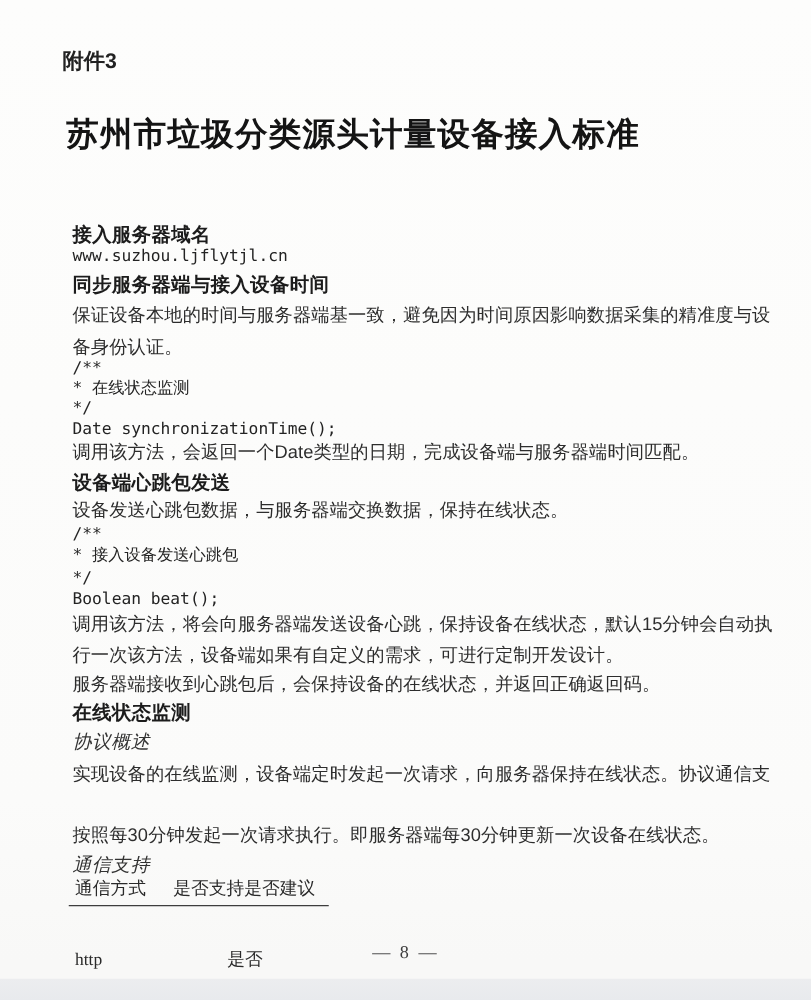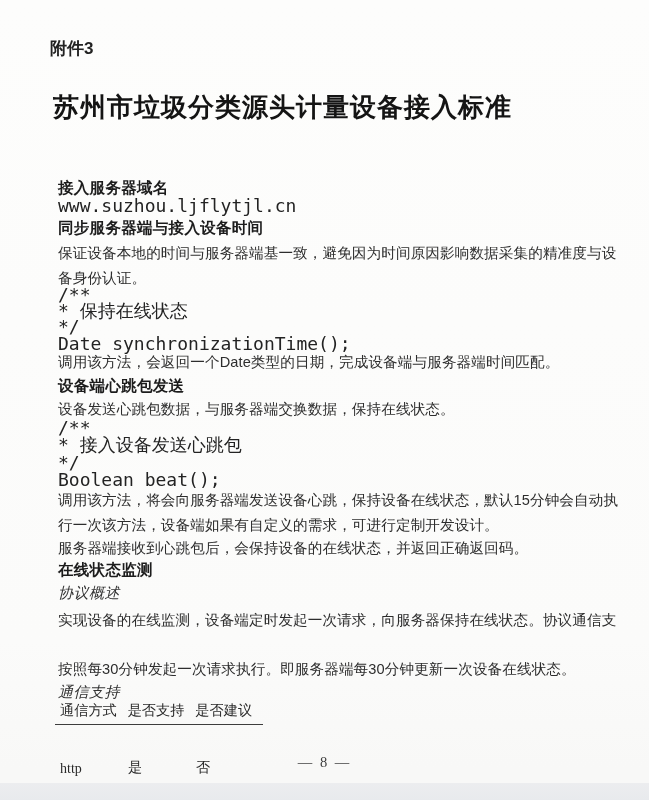--- a/index.html
+++ b/index.html
@@ -35,34 +35,34 @@
   }
 
   .body-t {
     font-size:14.6px; color:#2d2d2d; line-height:25px;
     letter-spacing:0.1px;
   }
   .body-t .ln { height:25px; }
 
   .code {
     font-family:"DejaVu Sans Mono", monospace;
-    font-size:18px; color:#232323; line-height:16.2px;
+    font-size:13px; color:#232323; line-height:16.2px;
   }
   .code2 { line-height:17.3px; }
 
   .sub-it {
     font-style:italic;
     font-size:15px; color:#333;
     letter-spacing:0.5px;
   }
 
   .comm-table { left:55px; font-size:14.2px; color:#2a2a2a; }
   .trow { display:flex; align-items:flex-end; }
   .trow .c1 { width:73px; padding-left:5px; }
-  .trow .c2 { width:68px; }
+  .trow .c2 { width:68px;text-align:right; }
   .trow .c3 { width:68px; }
   .thead { padding-bottom:4px; border-bottom:1.5px solid #3d3d3d; width:208px; }
   .tdata { padding-top:5px; }
   .serif-cell { font-family:"Liberation Serif", serif; font-size:14px;margin-top:31px; }
 
   .page-number {
     position:absolute; left:0; width:649px; text-align:center;
     font-family:"Liberation Serif", serif;
     font-size:14.5px; color:#3d3d3d; letter-spacing:2px;
   }
@@ -84,21 +84,21 @@
   <div class="abs h" style="top:178px">接入服务器域名</div>
   <div class="abs code" style="top:198px">www.suzhou.ljflytjl.cn</div>
 
   <div class="abs h" style="top:218px">同步服务器端与接入设备时间</div>
   <div class="abs body-t" style="top:241px; line-height:25.5px">
     <div class="ln">保证设备本地的时间与服务器端基一致，避免因为时间原因影响数据采集的精准度与设</div>
     <div class="ln">备身份认证。</div>
   </div>
   <div class="abs code" style="top:287px">
     <div>/**</div>
-    <div>* 保持在线状态</div>
+    <div>* 在线状态监测</div>
     <div>*/</div>
     <div>Date synchronizationTime();</div>
   </div>
   <div class="abs body-t" style="top:350px">调用该方法，会返回一个Date类型的日期，完成设备端与服务器端时间匹配。</div>
 
   <div class="abs h" style="top:376px">设备端心跳包发送</div>
   <div class="abs body-t" style="top:397px">设备发送心跳包数据，与服务器端交换数据，保持在线状态。</div>
   <div class="abs code code2" style="top:419px">
     <div>/**</div>
     <div>* 接入设备发送心跳包</div>

